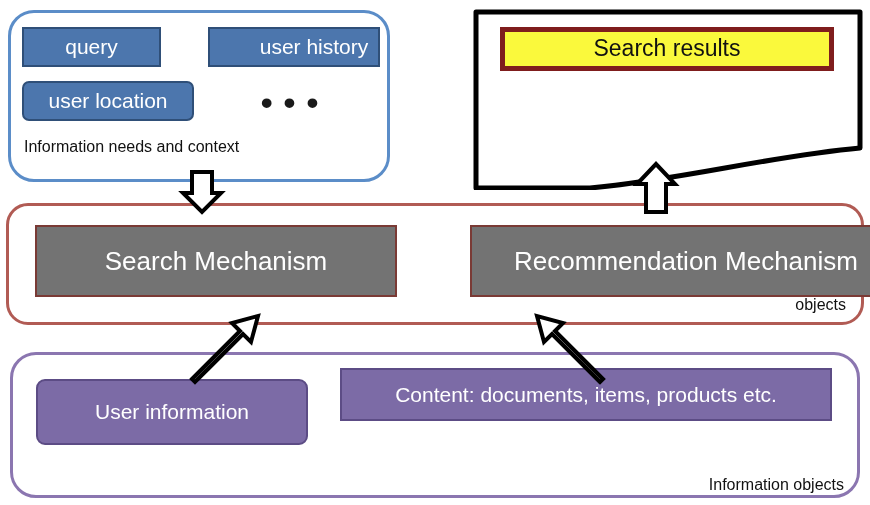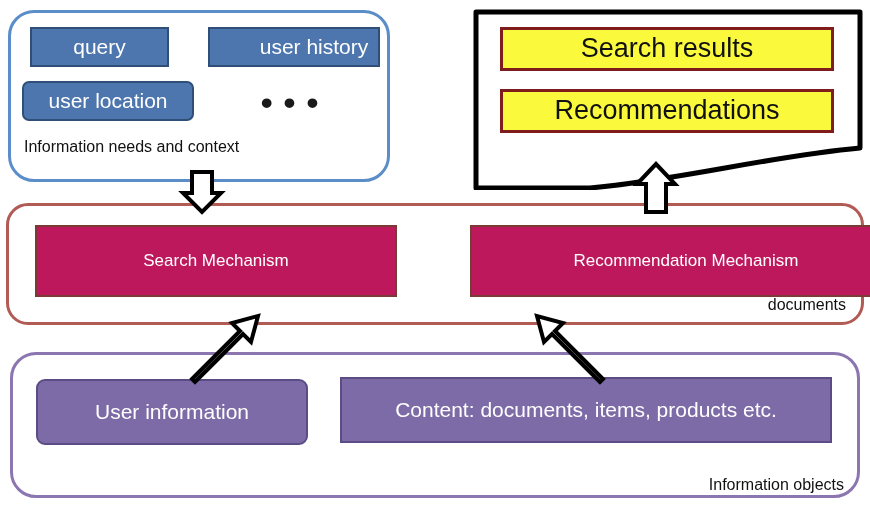--- a/index.html
+++ b/index.html
@@ -59,39 +59,39 @@
     line-height: 1.1;
   }
   .box-blue {
     background: #4C76AD;
     border: 2px solid #2F4F78;
     color: #ffffff;
     font-size: 21px;
   }
   .box-yellow {
     background: #FAF93C;
-    border: 3px solid #7f1d1d;
+    border: 5px solid #7f1d1d;
     color: #111111;
-    font-size: 27px;
+    font-size: 23px;
   }
   .box-red {
-    background: #be185d;
+    background: #737373;
     border: 2px solid #7A3A35;
     color: #ffffff;
-    font-size: 17px;
+    font-size: 26px;
   }
   .box-purple {
     background: #7C6BA6;
     border: 2px solid #5C4C85;
     color: #ffffff;
     font-size: 21px;
   }
 
   
-  .b-query        { left: 30px;  top: 27px;  width: 139px; height: 40px; }
+  .b-query        { left: 22px;  top: 27px;  width: 139px; height: 40px; }
   .b-history      { left: 208px; top: 27px;  width: 172px; height: 40px; padding-left: 40px; }
   .b-location     { left: 22px;  top: 81px;  width: 172px; height: 40px; border-radius: 7px; }
 
   .ellipsis {
     position: absolute;
     left: 230px; top: 82px; width: 130px; height: 40px;
     display: flex; align-items: center; justify-content: center;
     letter-spacing: 11px;
     font-size: 34px;
     font-weight: 700;
@@ -102,21 +102,21 @@
   
   .b-results  { left: 500px; top: 27px;  width: 334px; height: 44px; }
   .b-recs     { left: 500px; top: 89px;  width: 334px; height: 44px; }
 
   
   .b-search-mech { left: 35px;  top: 225px; width: 362px; height: 72px; }
   .b-rec-mech    { left: 470px; top: 225px; width: 432px; height: 72px; }
 
   
   .b-user-info { left: 36px;  top: 379px; width: 272px; height: 66px; border-radius: 9px; }
-  .b-content   { left: 340px; top: 377px; width: 492px; height: 66px; justify-content: center; }
+  .b-content   { left: 340px; top: 368px; width: 492px; height: 53px; justify-content: center; }
 
   
   .caption {
     position: absolute;
     font-size: 16px;
     color: #111111;
     white-space: nowrap;
   }
   .cap-needs    { left: 24px;  top: 138px; }
   .cap-matching { right: 24px; top: 296px; }
@@ -149,32 +149,29 @@
   <div class="caption cap-needs">Information needs and context</div>
 
   <div class="frame-output">
     <svg width="396" height="184" viewBox="0 0 396 184" xmlns="http://www.w3.org/2000/svg">
       <path d="M6,6 L390,6 L390,142 C300,150 210,174 120,182 L6,182 Z" fill="#ffffff" stroke="#000000" stroke-width="5" stroke-linejoin="round"></path>
     </svg>
   </div>
   <div class="box box-yellow b-results">
     <span>Search results</span>
   </div>
-  <div class="box box-yellow b-recs">
-    <span>Recommendations</span>
-  </div>
 
   <div class="frame frame-matching"></div>
   <div class="box box-red b-search-mech">
     <span>Search Mechanism</span>
   </div>
   <div class="box box-red b-rec-mech">
     <span>Recommendation Mechanism</span>
   </div>
-  <div class="caption cap-matching">documents</div>
+  <div class="caption cap-matching">objects</div>
 
   <div class="frame frame-objects"></div>
   <div class="box box-purple b-user-info">
     <span>User information</span>
   </div>
   <div class="box box-purple b-content">
     <span>Content: documents, items, products etc.</span>
   </div>
   <div class="caption cap-objects">Information objects</div>
 

